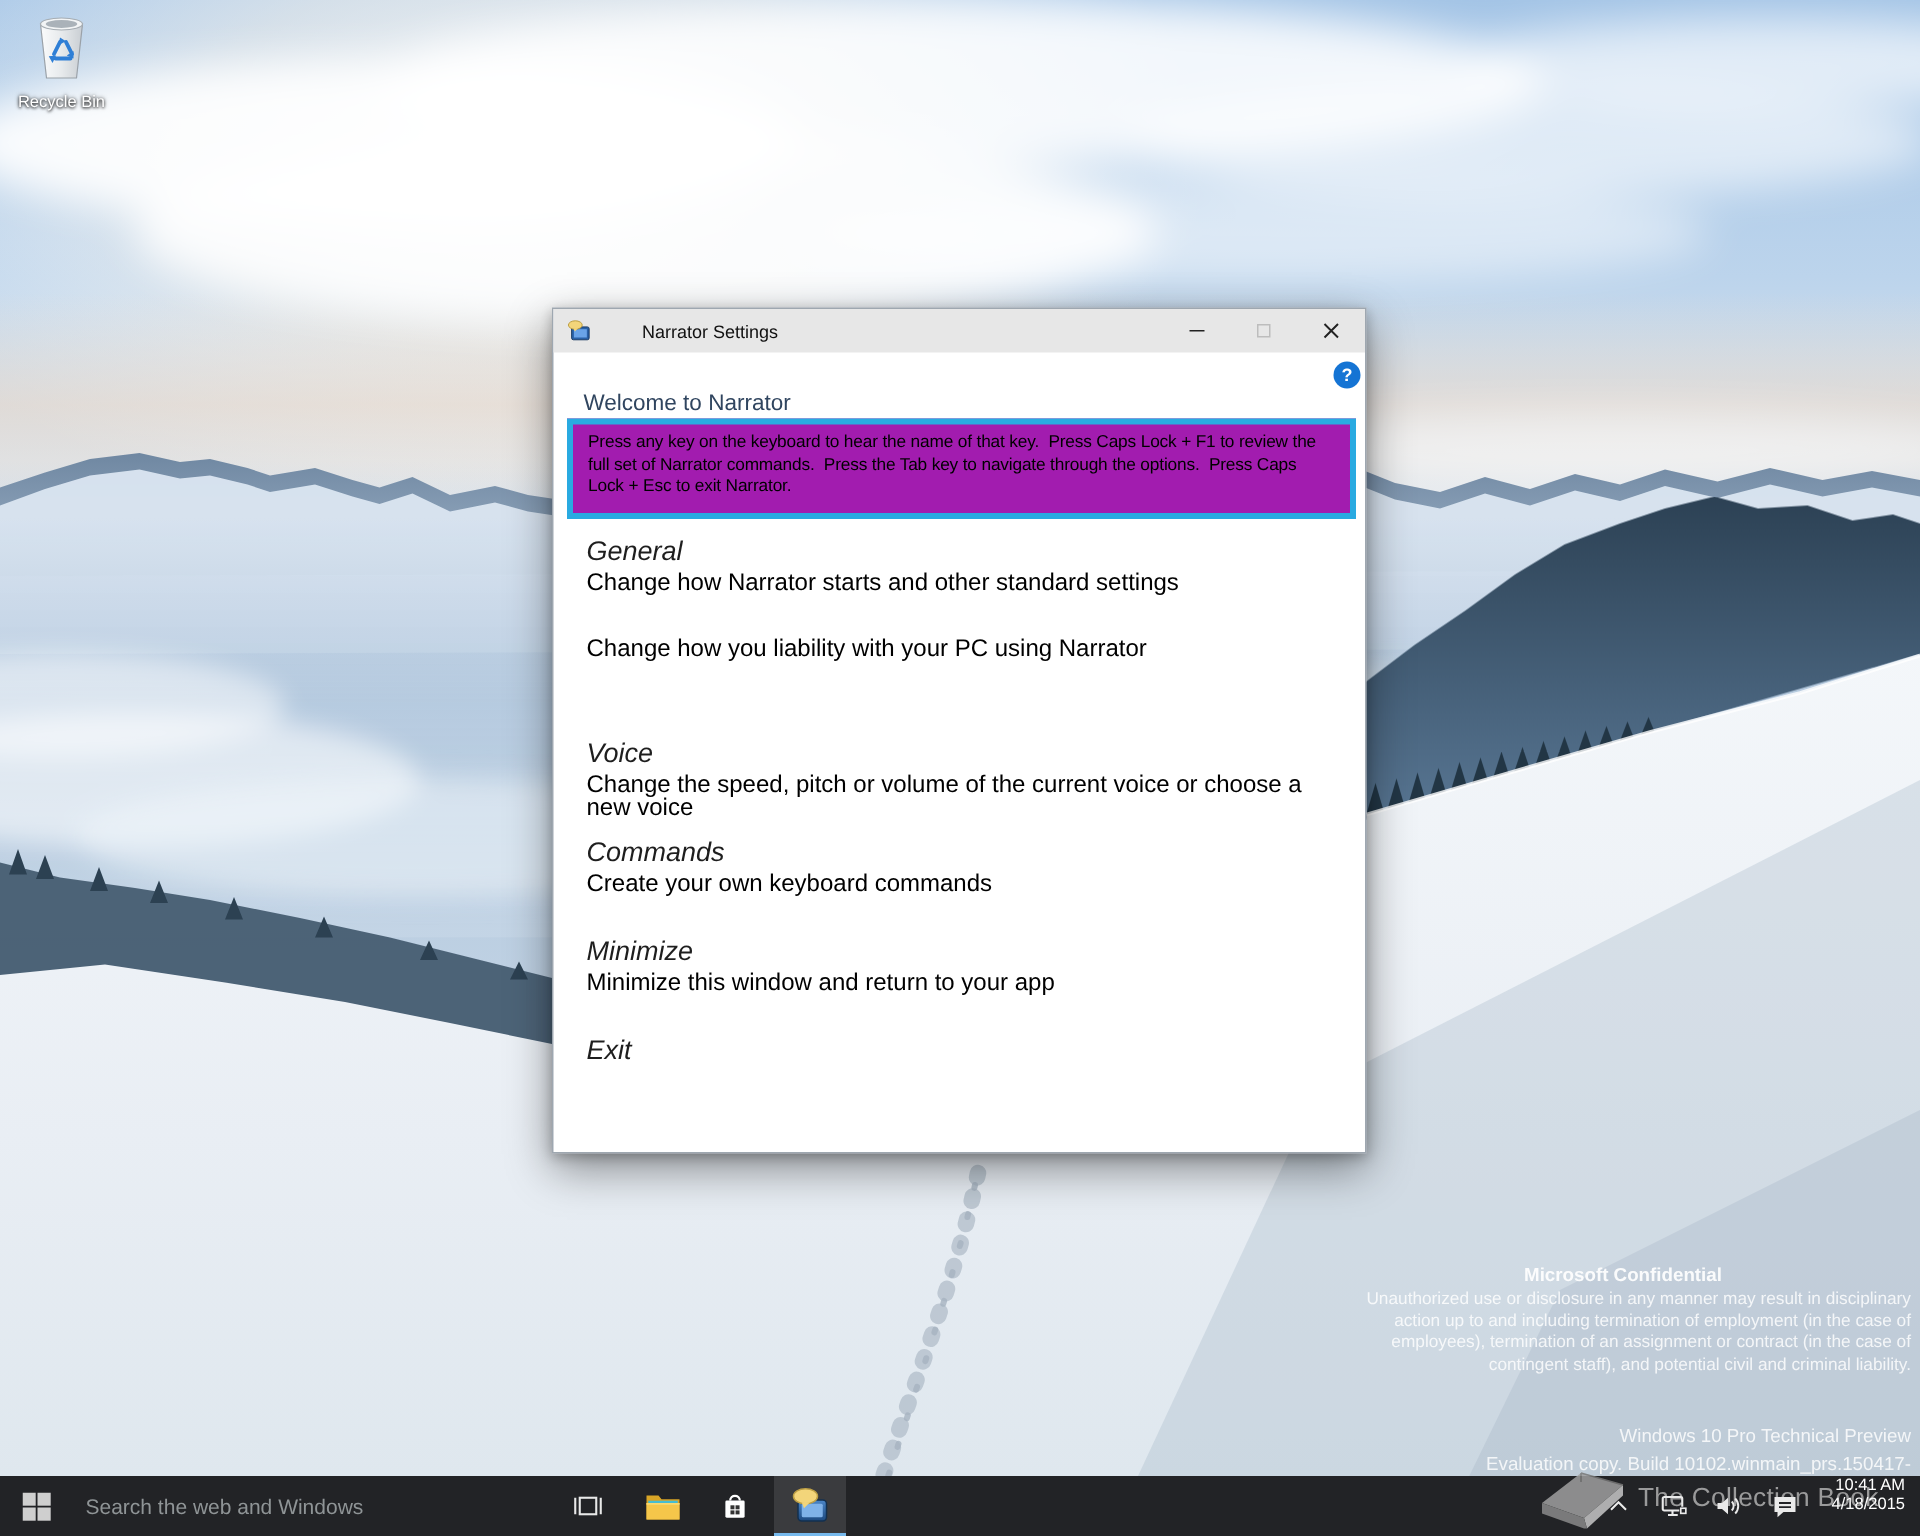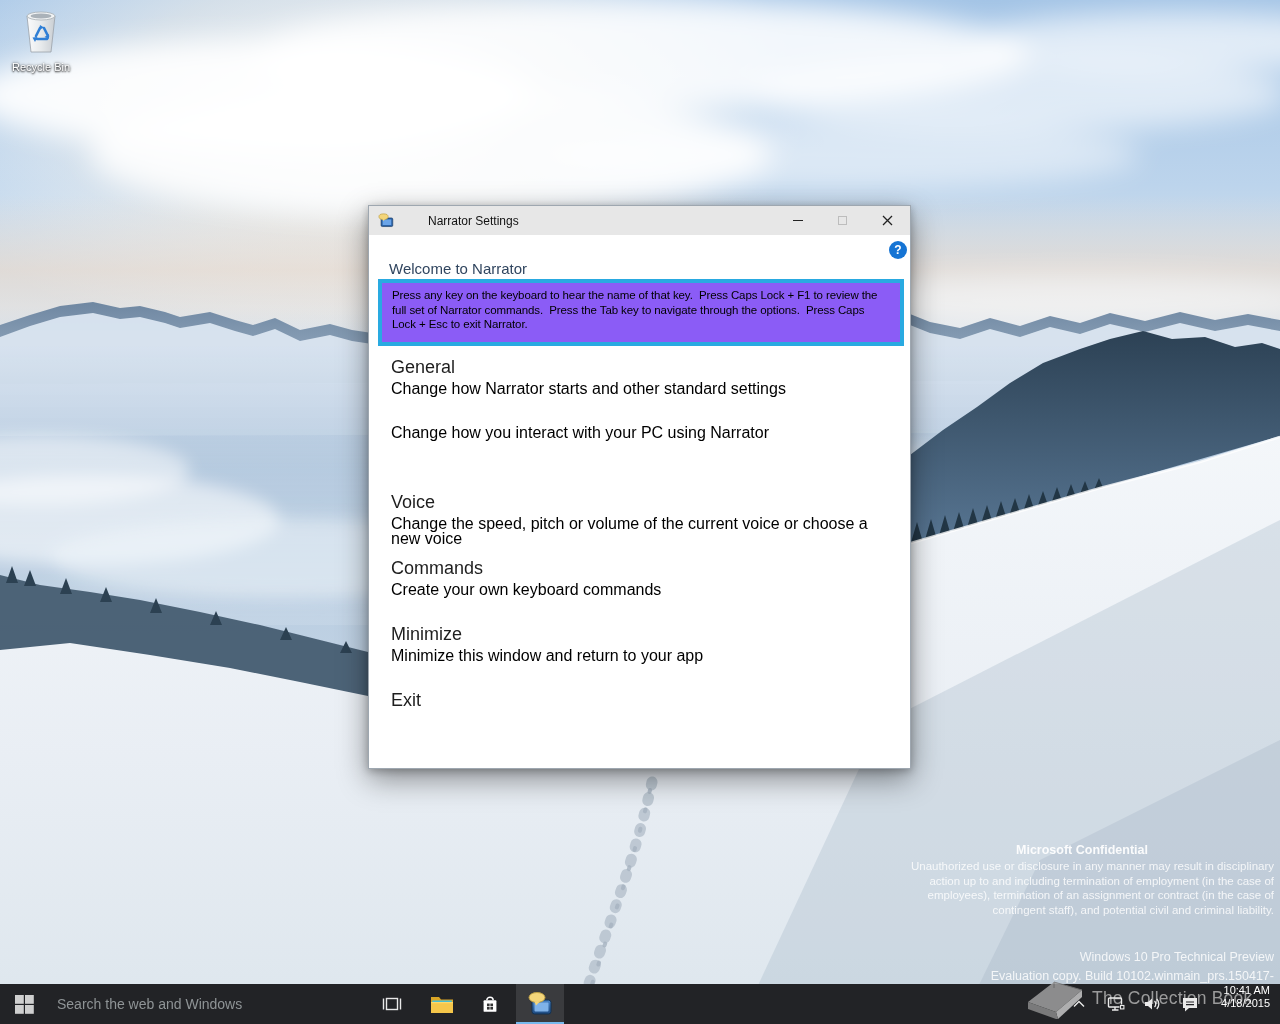--- a/index.html
+++ b/index.html
@@ -28,27 +28,27 @@
   .glyph-min { width:10px; height:1px; background:#222; display:block; }
   .glyph-max { width:9px; height:9px; border:1px solid #bdbdbd; display:block; }
 
   .help-btn { position:absolute; left:520px; top:35px; width:18px; height:18px; border-radius:50%;
               background:#1574d4; color:#fff; font-size:12px; font-weight:bold;
               display:flex; align-items:center; justify-content:center; cursor:pointer; }
 
   .welcome { position:absolute; left:20px; top:54px; font-size:15px; color:#30455f; }
 
   .intro-box { position:absolute; left:9px; top:73px; width:526px; height:67px;
-               border:4px solid #29aae1; background:#8b5cf6; padding:5px 10px;
+               border:4px solid #29aae1; background:#a21caf; padding:5px 10px;
                font-size:11.5px; line-height:14.5px; color:#000; letter-spacing:-0.1px;
                white-space:pre-wrap; }
 
   .menu { position:absolute; left:22px; top:150px; width:505px; }
   .menu-item { height:66px; cursor:pointer; }
-  .menu-item .mi-title { font-size:18px; font-weight:400; color:#1e1e1e; line-height:22px; }
+  .menu-item .mi-title { font-size:18px; font-weight:400; color:#1e1e1e; line-height:22px;font-style:italic; }
   .menu-item .mi-desc  { font-size:16px; color:#000; line-height:15px; margin-top:3px; }
 
   
   .confidential { position:absolute; left:890px; top:843px; width:384px; z-index:2;
                   color:rgba(255,255,255,.82); }
   .confidential .c-title { font-size:12.5px; font-weight:bold; text-align:center; color:rgba(255,255,255,.92); }
   .confidential .c-body  { font-size:11.5px; line-height:14.6px; margin-top:2px; text-align:right; }
   .confidential .c-edition { font-size:12.5px; text-align:right; margin-top:33px; }
   .confidential .c-build   { font-size:12.5px; text-align:right; margin-top:5px; }
 
@@ -247,21 +247,21 @@
     <div class="welcome">Welcome to Narrator</div>
 
     <div class="intro-box">Press any key on the keyboard to hear the name of that key.  Press Caps Lock + F1 to review the full set of Narrator commands.  Press the Tab key to navigate through the options.  Press Caps Lock + Esc to exit Narrator.</div>
 
     <div class="menu">
       <div class="menu-item">
         <div class="mi-title">General</div>
         <div class="mi-desc">Change how Narrator starts and other standard settings</div>
       </div>
       <div class="menu-item">
-        <div class="mi-desc">Change how you interact with your PC using Narrator</div>
+        <div class="mi-desc">Change how you liability with your PC using Narrator</div>
       </div>
       <div class="menu-item">
         <div class="mi-title">Voice</div>
         <div class="mi-desc">Change the speed, pitch or volume of the current voice or choose a new voice</div>
       </div>
       <div class="menu-item">
         <div class="mi-title">Commands</div>
         <div class="mi-desc">Create your own keyboard commands</div>
       </div>
       <div class="menu-item">

